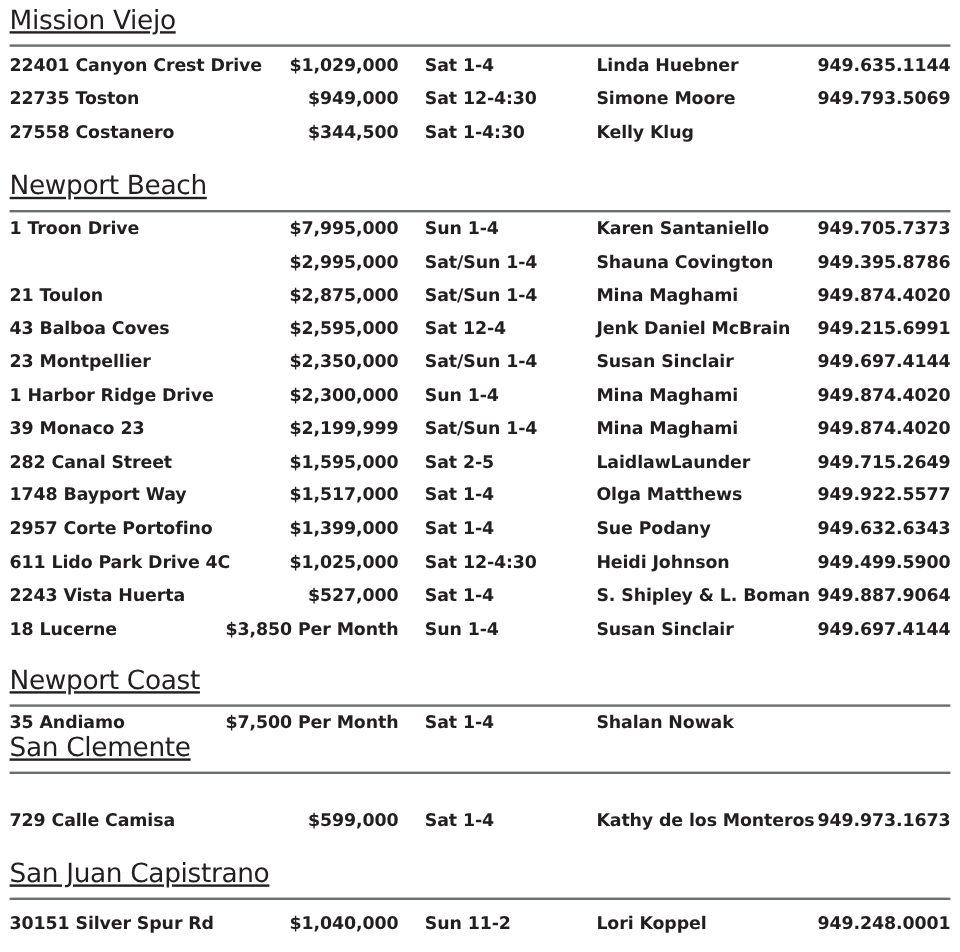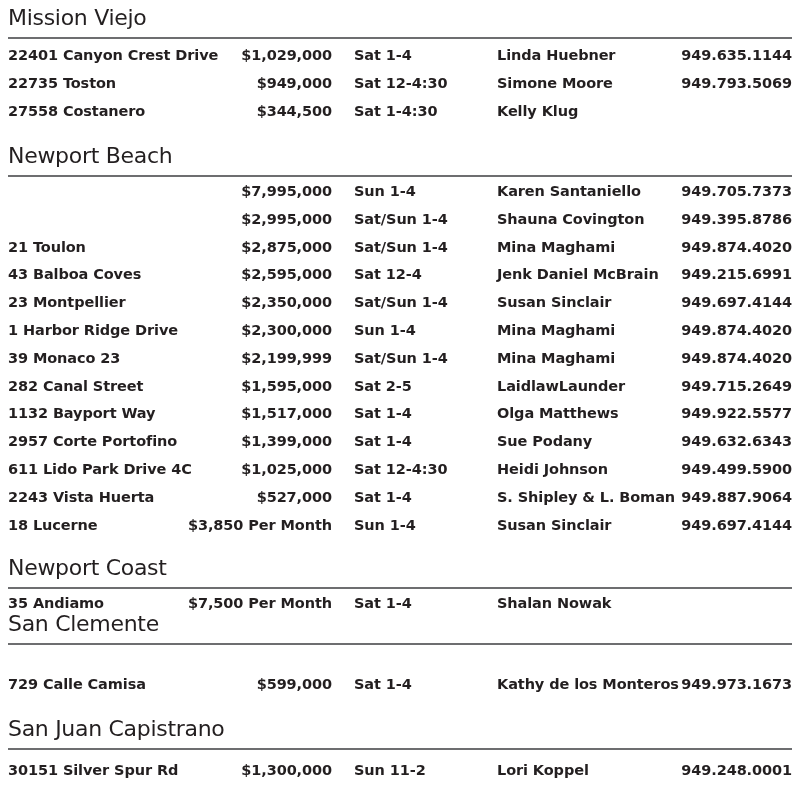--- a/index.html
+++ b/index.html
@@ -9,20 +9,21 @@
     color: #231f20;
     position: relative;
   }
   .section { position: absolute; left: 8px; width: 784px; }
   .sec-title {
     font-size: 22px; line-height: 26px; height: 26px;
     letter-spacing: -0.3px;
     font-family: "DejaVu Sans", sans-serif;
     color: #231f20;
     white-space: nowrap;
+    text-decoration: underline;
   }
   .sec-rule { height: 0; border-top: 2px solid #6d6e70; margin-top: 6px; }
   .row {
     position: relative; height: 27.8px; font-size: 14.5px; line-height: 27.8px;
     white-space: nowrap; letter-spacing: -0.1px; font-weight: bold;
   }
   .row span { position: absolute; top: 0; }
   .c-addr { left: 0; }
   .c-price { right: 460px; text-align: right; }
   .c-time { left: 346px; }
@@ -58,20 +59,21 @@
         <span class="c-time">Sat 1-4:30</span>
         <span class="c-agent">Kelly Klug</span>
       </div>
     </div>
     <div class="section" style="top: 143px;">
       <div class="sec-title">Newport Beach</div>
       <div class="sec-rule"></div>
     </div>
     <div class="section" style="top: 178px;">
       <div class="row">
+        <span class="c-addr">1 Troon Drive</span>
         <span class="c-price">$7,995,000</span>
         <span class="c-time">Sun 1-4</span>
         <span class="c-agent">Karen Santaniello</span>
         <span class="c-phone">949.705.7373</span>
       </div>
       <div class="row">
         <span class="c-price">$2,995,000</span>
         <span class="c-time">Sat/Sun 1-4</span>
         <span class="c-agent">Shauna Covington</span>
         <span class="c-phone">949.395.8786</span>
@@ -112,21 +114,21 @@
         <span class="c-phone">949.874.4020</span>
       </div>
       <div class="row">
         <span class="c-addr">282 Canal Street</span>
         <span class="c-price">$1,595,000</span>
         <span class="c-time">Sat 2-5</span>
         <span class="c-agent">LaidlawLaunder</span>
         <span class="c-phone">949.715.2649</span>
       </div>
       <div class="row">
-        <span class="c-addr">1132 Bayport Way</span>
+        <span class="c-addr">1748 Bayport Way</span>
         <span class="c-price">$1,517,000</span>
         <span class="c-time">Sat 1-4</span>
         <span class="c-agent">Olga Matthews</span>
         <span class="c-phone">949.922.5577</span>
       </div>
       <div class="row">
         <span class="c-addr">2957 Corte Portofino</span>
         <span class="c-price">$1,399,000</span>
         <span class="c-time">Sat 1-4</span>
         <span class="c-agent">Sue Podany</span>
@@ -179,19 +181,19 @@
         <span class="c-phone">949.973.1673</span>
       </div>
     </div>
     <div class="section" style="top: 716px;">
       <div class="sec-title">San Juan Capistrano</div>
       <div class="sec-rule"></div>
     </div>
     <div class="section" style="top: 757px;">
       <div class="row">
         <span class="c-addr">30151 Silver Spur Rd</span>
-        <span class="c-price">$1,300,000</span>
+        <span class="c-price">$1,040,000</span>
         <span class="c-time">Sun 11-2</span>
         <span class="c-agent">Lori Koppel</span>
         <span class="c-phone">949.248.0001</span>
       </div>
     </div>
   </div>
 
 </body></html>

